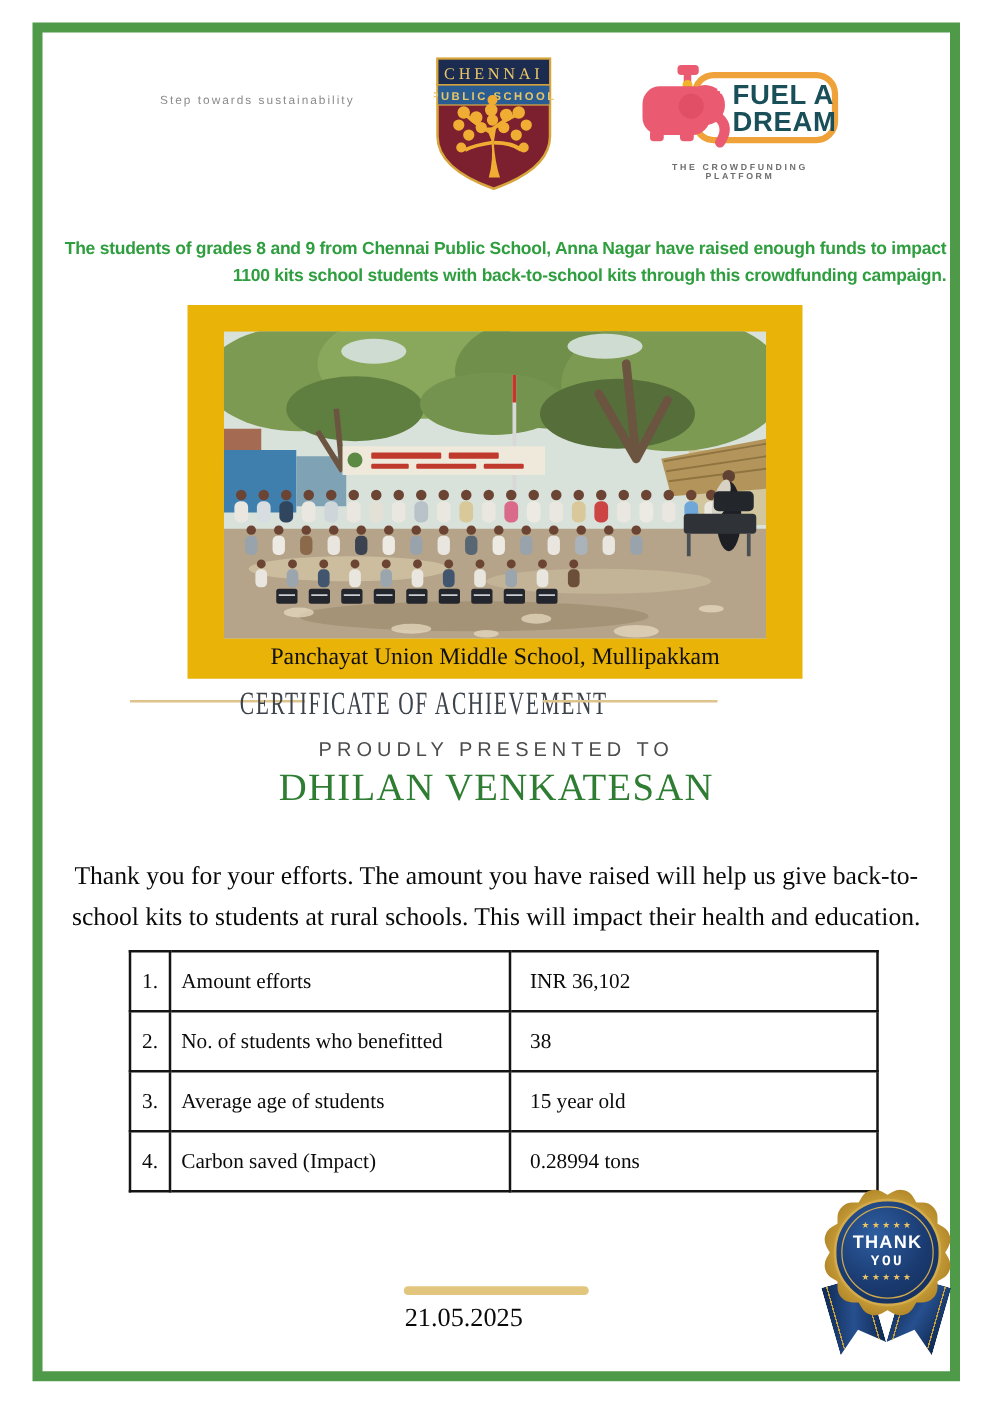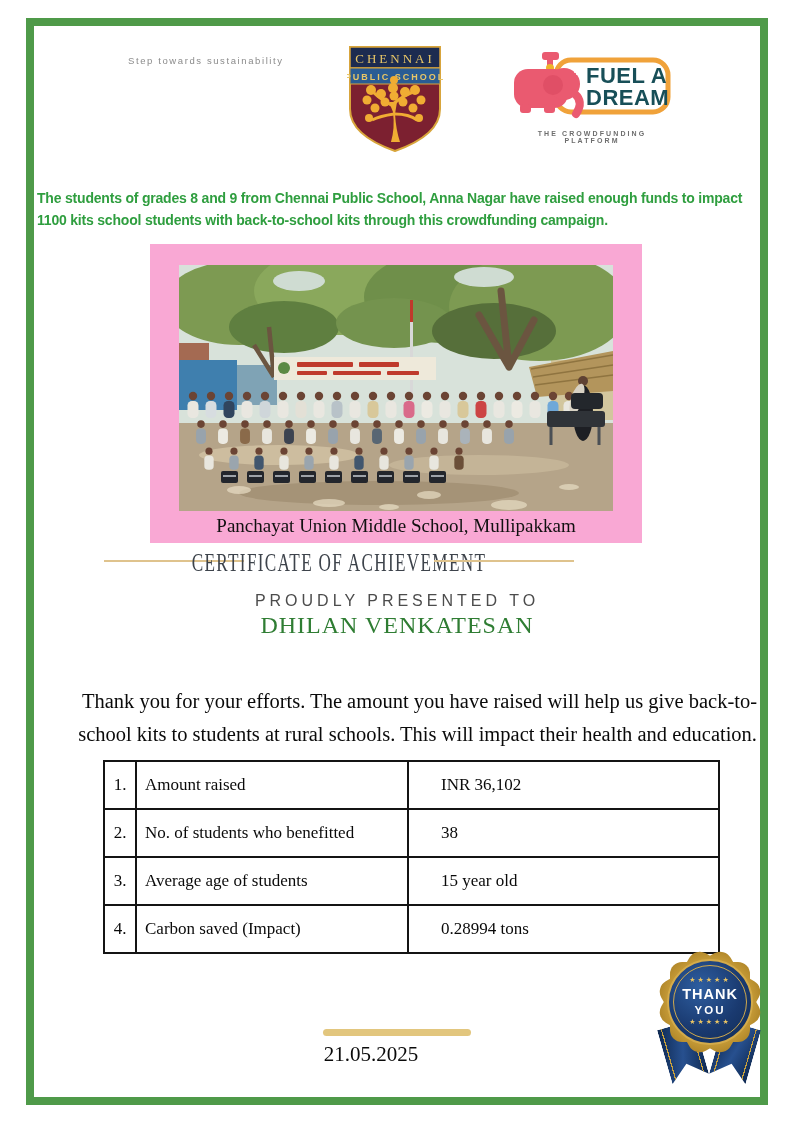--- a/index.html
+++ b/index.html
@@ -11,57 +11,57 @@
   
   .gs-logo{position:absolute;left:128px;top:56px;width:170px;
            font-family:"Liberation Sans",sans-serif;color:#5ca244;line-height:1.0;}
   .gs-l1{font-size:28px;letter-spacing:-0.5px;}
   .gs-tm{font-size:9px;vertical-align:14px;letter-spacing:0;}
   .gs-l2{font-size:28px;letter-spacing:-0.5px;margin-top:1px;}
   .gs-o{display:inline-block;width:19px;height:19px;border-radius:50%;background:#3e7d28;
         position:relative;vertical-align:-1px;}
   .gs-o::after{content:"";position:absolute;left:5px;top:5px;width:8px;height:8px;background:#ffffff;
         border-radius:70% 0 70% 70%;transform:rotate(45deg);}
-  .gs-tagline{font-size:9.5px;letter-spacing:1.6px;color:#8b8b8b;margin-top:0;}
+  .gs-tagline{font-size:9.5px;letter-spacing:1.6px;color:#8b8b8b;margin-top:20px;}
 
   .crest{position:absolute;left:347px;top:44px;width:96px;height:110px;}
 
   .fad{position:absolute;left:512px;top:52px;width:160px;font-family:"Liberation Sans",sans-serif;}
   .fad-tagline{font-size:7px;font-weight:700;letter-spacing:2.1px;color:#6e6e6e;margin-top:2px;text-align:center;}
 
   
-  .impact{position:absolute;left:37px;top:174px;width:720px;text-align:left;
+  .impact{position:absolute;left:37px;top:174px;width:720px;text-align:right;
           font-family:"Liberation Sans",sans-serif;font-weight:700;font-size:14px;
           letter-spacing:-0.2px;line-height:1.55;color:#2f9e3f;}
 
   
-  .photo-card{position:absolute;left:150px;top:244px;width:492px;height:299px;background:#f9a8d4;}
+  .photo-card{position:absolute;left:150px;top:244px;width:492px;height:299px;background:#eab308;}
   .photo{position:absolute;left:29px;top:21px;width:434px;height:246px;overflow:hidden;}
   .caption{position:absolute;left:0;right:0;top:271px;text-align:center;font-size:19px;color:#101010;}
 
   
   .title-row{position:absolute;left:0;top:548px;width:678px;height:30px;}
   .rule{position:absolute;top:12px;width:140px;height:2px;background:#dfc38d;}
   .rule-l{left:104px;} .rule-r{right:104px;}
   .cert-title{position:absolute;left:0;right:0;top:0;text-align:center;font-size:26px;color:#3d434b;
               letter-spacing:2px;transform:scaleX(0.66);}
   .presented{position:absolute;left:0;top:592px;width:794px;text-align:center;
              font-family:"Liberation Sans",sans-serif;font-size:16px;letter-spacing:4px;color:#4c4c4c;}
   .recipient{position:absolute;left:0;top:612px;width:794px;text-align:center;
-             font-size:24px;color:#2f7d33;letter-spacing:1px;}
-  .thanks{position:absolute;left:37px;top:664px;width:720px;text-align:right;
+             font-size:31px;color:#2f7d33;letter-spacing:1px;}
+  .thanks{position:absolute;left:37px;top:664px;width:720px;text-align:center;
           font-size:20.5px;line-height:1.62;color:#0a0a0a;}
 
   
   .stats{position:absolute;left:103px;top:760px;border-collapse:collapse;
          font-size:17px;color:#0a0a0a;}
   .stats td{border:2px solid #141414;height:44px;background:#ffffff;}
   .c-num{width:28px;text-align:center;}
   .c-label{width:261px;padding-left:8px;}
-  .c-value{width:276px;padding-left:32px;}
+  .c-value{width:276px;padding-left:15px;}
 
   
   .gold-bar{position:absolute;left:323px;top:1029px;width:148px;height:7px;border-radius:4px;background:#e2c67e;}
   .date{position:absolute;left:0;top:1042px;width:742px;text-align:center;font-size:21px;color:#0a0a0a;}
 
   
   .badge{position:absolute;left:648px;top:950px;width:124px;height:142px;}
   .ribbon{position:absolute;width:38px;height:56px;
           background-image:
             linear-gradient(90deg,transparent 10%,#c7a03c 10%,#c7a03c 13%,transparent 13%,transparent 86%,#c7a03c 86%,#c7a03c 89%,transparent 89%),
@@ -74,21 +74,21 @@
   .b2{transform:rotate(30deg);} .b3{transform:rotate(60deg);}
   .medal{position:absolute;left:19px;top:9px;width:86px;height:86px;border-radius:50%;
          box-sizing:border-box;border:2px solid #d4ab4a;
          background:radial-gradient(circle at 38% 32%,#2e5ea0 0%,#1a3a70 55%,#102a52 100%);
          display:flex;flex-direction:column;align-items:center;justify-content:center;}
   .medal-ring{position:absolute;inset:4px;border:1px solid #cfa94e;border-radius:50%;}
   .medal .stars{font-size:7px;color:#ecc563;letter-spacing:2px;line-height:1.4;
                 font-family:"DejaVu Sans",sans-serif;}
   .medal .t1{font-family:"Liberation Sans",sans-serif;font-weight:700;font-size:14.5px;
              color:#ffffff;letter-spacing:1px;line-height:1.15;}
-  .medal .t2{font-family:Liberation Sans, sans-serif;font-weight:700;font-size:11.5px;
+  .medal .t2{font-family:Liberation Mono, monospace;font-weight:700;font-size:11.5px;
              color:#ffffff;letter-spacing:2px;line-height:1.3;}
 </style>
 </head>
 <body>
 
 <div class="page">
   <div class="frame"></div>
 
   <div class="gs-logo">
     <div class="gs-tagline">Step towards sustainability</div>
@@ -292,21 +292,21 @@
     <span class="rule rule-r"></span>
   </div>
   <div class="presented">PROUDLY PRESENTED TO</div>
   <div class="recipient">DHILAN VENKATESAN</div>
   <p class="thanks">Thank you for your efforts. The amount you have raised will help us give back-to-school kits to students at rural schools. This will impact their health and education.</p>
 
   <table class="stats">
     <tbody>
         <tr>
       <td class="c-num">1.</td>
-      <td class="c-label">Amount raised</td>
+      <td class="c-label">Amount efforts</td>
       <td class="c-value">INR 36,102</td>
     </tr>
     <tr>
       <td class="c-num">2.</td>
       <td class="c-label">No. of students who benefitted</td>
       <td class="c-value">38</td>
     </tr>
     <tr>
       <td class="c-num">3.</td>
       <td class="c-label">Average age of students</td>

